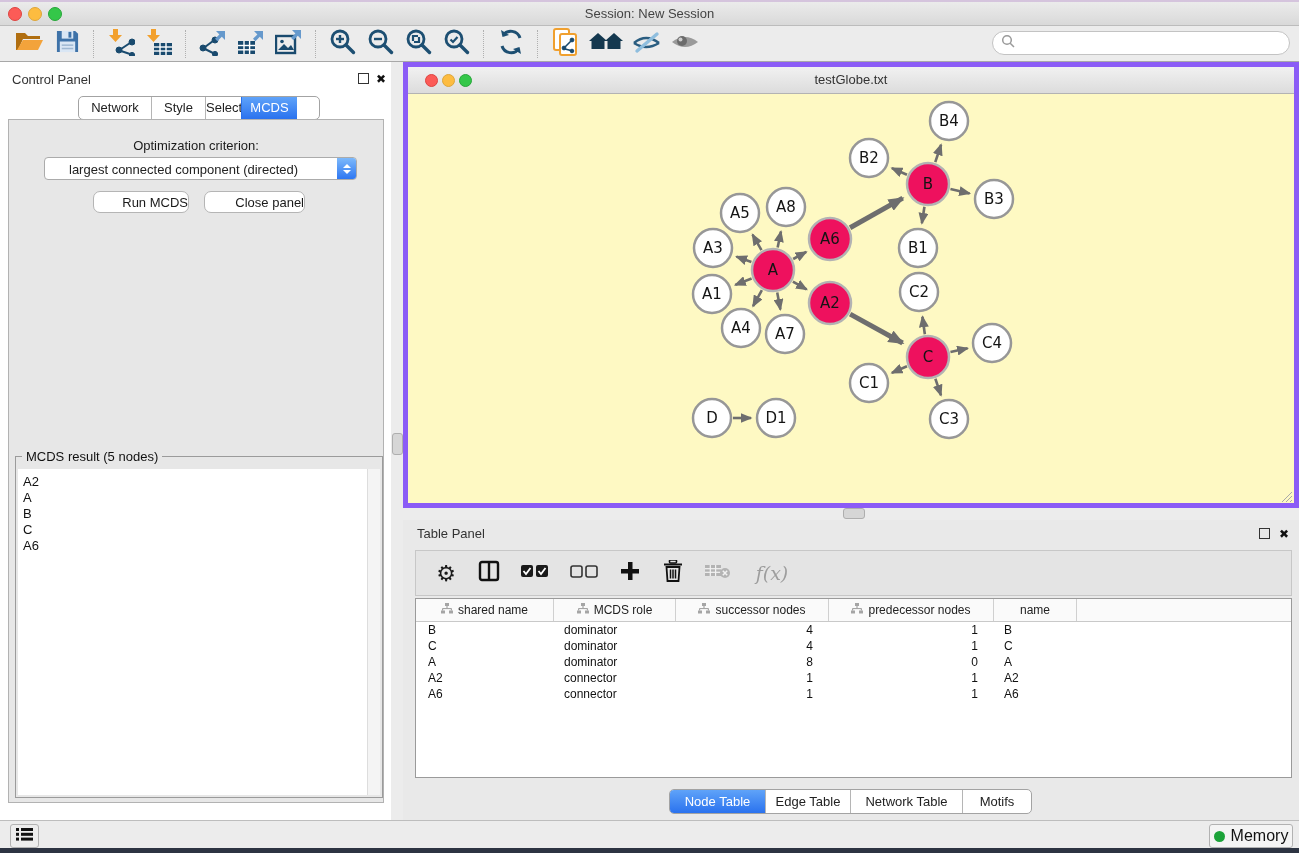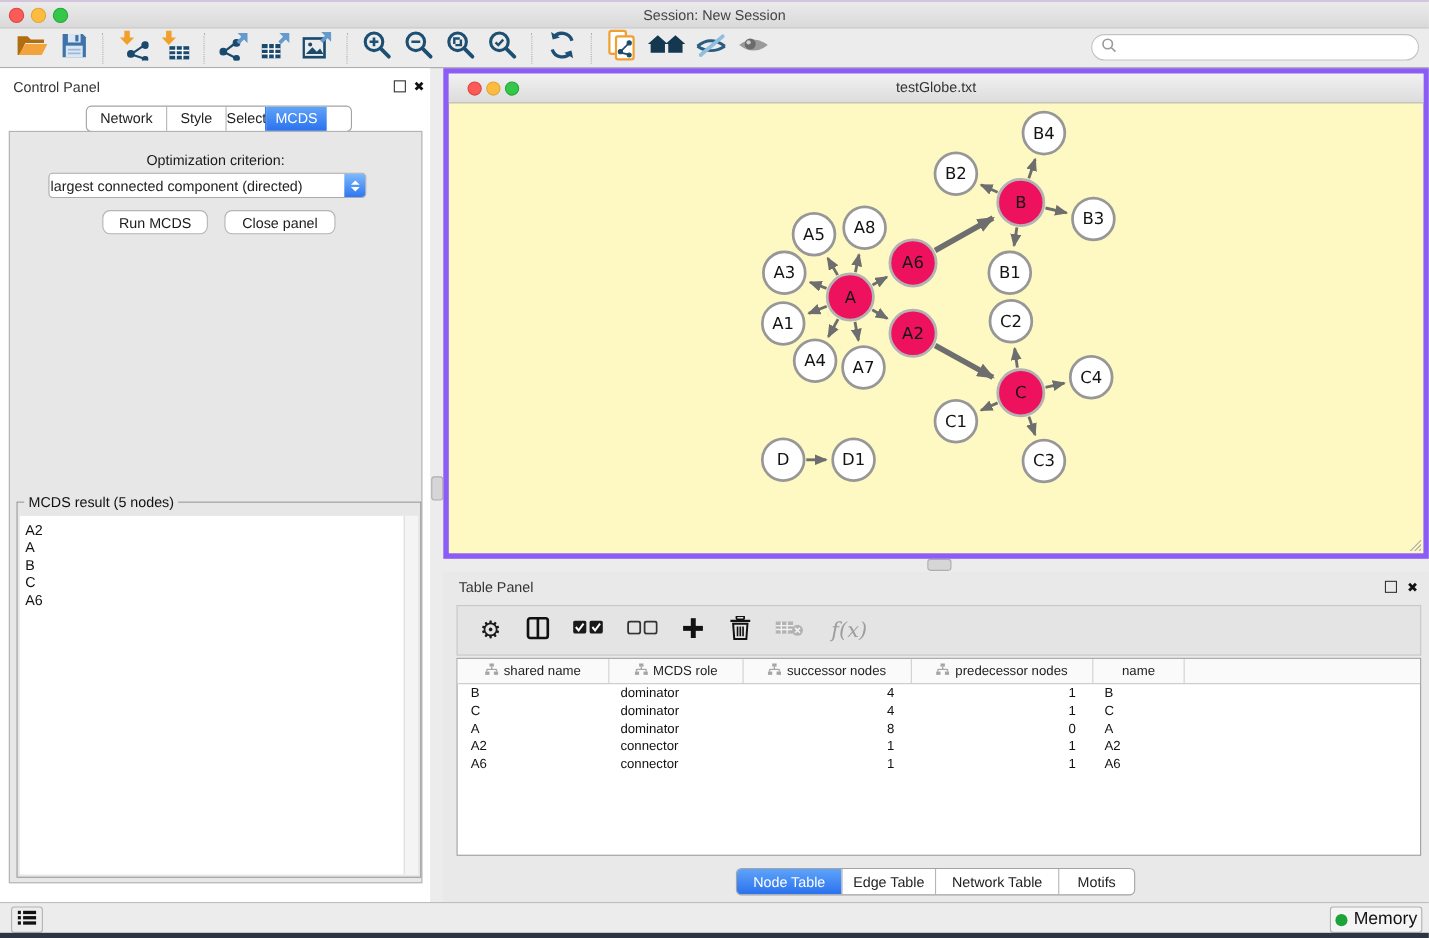--- a/index.html
+++ b/index.html
@@ -28,30 +28,30 @@
   .control-panel{left:0;top:62px;width:391px;height:758px;background:#ffffff}
   .panel-title{font-size:13px;color:#333}
   .float-icon{width:9px;height:9px;border:1.5px solid #333;display:inline-block}
   .close-x{font-size:12px;color:#111;font-weight:bold;line-height:12px}
   .seg{display:flex;border:1px solid #a3a3a3;border-radius:5px;background:#fff;overflow:hidden;height:22px}
   .seg .s{font-size:13px;color:#222;text-align:center;line-height:22px;border-left:1px solid #b5b5b5;box-sizing:border-box}
   .seg .s:first-child{border-left:none}
   .seg .s.active{background:linear-gradient(#5fa3f9,#2a72ee);color:#fff;border-left-color:#2a72ee}
   .cp-box{left:8px;top:57px;width:374px;height:682px;border:1px solid #b2b2b2;background:#e7e7e7}
   .opt-label{width:100%;text-align:center;font-size:13px;color:#1a1a1a}
-  .dropdown{left:35px;top:37px;width:289px;height:23px;background:#fff;border:1px solid #ababab;border-radius:4px;
-            font-size:13px;line-height:23px;padding-left:1px;box-sizing:border-box}
+  .dropdown{left:35px;top:37px;width:313px;height:23px;background:#fff;border:1px solid #ababab;border-radius:4px;
+            font-size:13px;line-height:23px;padding-left:24px;box-sizing:border-box}
   .dd-step{position:absolute;right:0;top:0;width:19px;height:21px;border-radius:0 3px 3px 0;
            background:linear-gradient(#7db9fb,#2e77f2);display:flex;flex-direction:column;
            align-items:center;justify-content:center;gap:2px}
   .dd-step i{display:block;width:0;height:0;border-left:4px solid transparent;border-right:4px solid transparent}
   .dd-step .up{border-bottom:4px solid #fff}
   .dd-step .dn{border-top:4px solid #fff}
   .btn{background:#fff;border:1px solid #b5b5b5;border-radius:7px;font-size:13px;color:#1a1a1a;
-       text-align:center;line-height:21px;box-sizing:border-box}
+       text-align:right;line-height:21px;box-sizing:border-box}
   .result-group{left:6px;top:336px;width:366px;height:340px;border:1px solid #9b9b9b}
   .result-legend{position:absolute;left:6px;top:-8px;background:#e7e7e7;padding:0 4px;font-size:13px;color:#111}
   .result-list{position:absolute;left:2px;top:12px;right:2px;bottom:2px;background:#fff}
   .result-scroll{position:absolute;right:0;top:0;bottom:0;width:12px;background:#f4f4f4;border-left:1px solid #ddd}
   .result-item{font-size:13px;line-height:16px;padding-left:5px;color:#111}
   .result-pad{height:5px}
   
   .v-gutter-grip{left:392px;top:433px;width:9px;height:20px;background:#d6d6d6;border:1px solid #aeaeae;border-radius:3px}
   .h-gutter-grip{left:843px;top:508px;width:20px;height:9px;background:#d6d6d6;border:1px solid #aeaeae;border-radius:3px}
   

